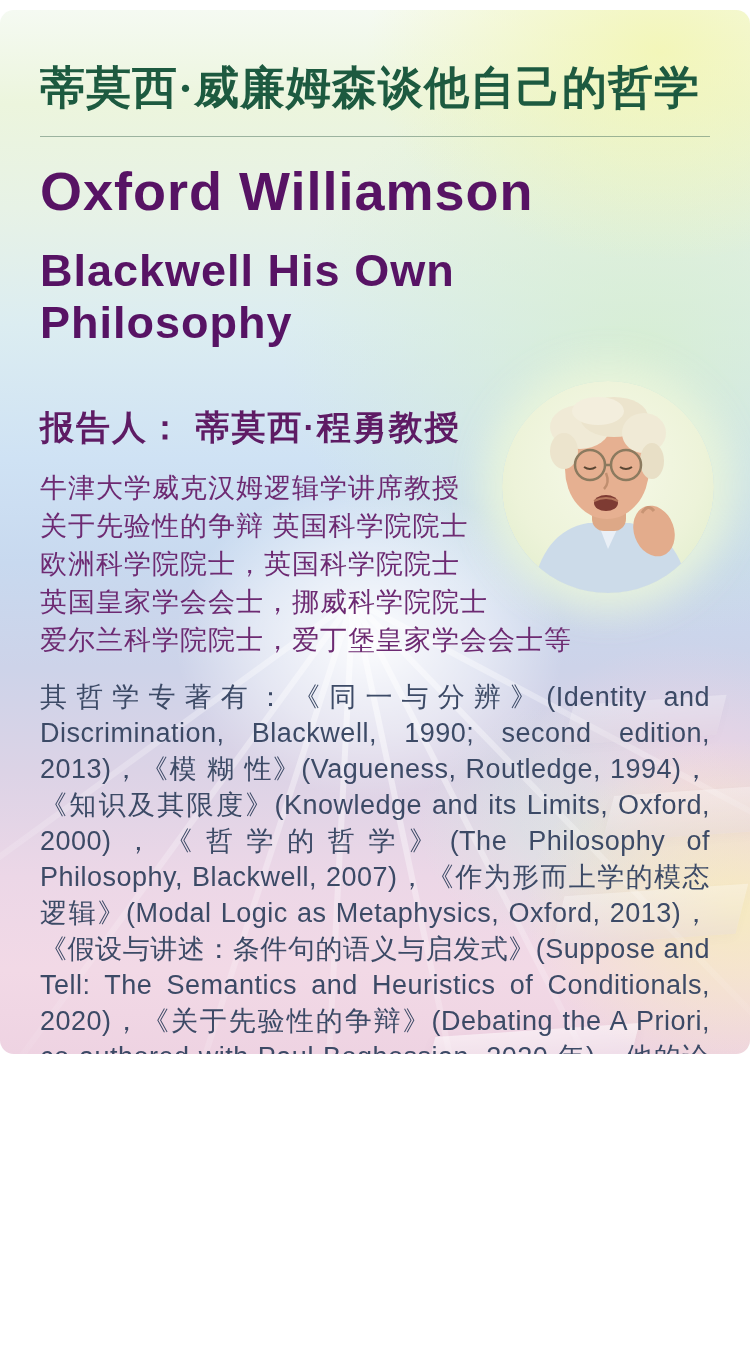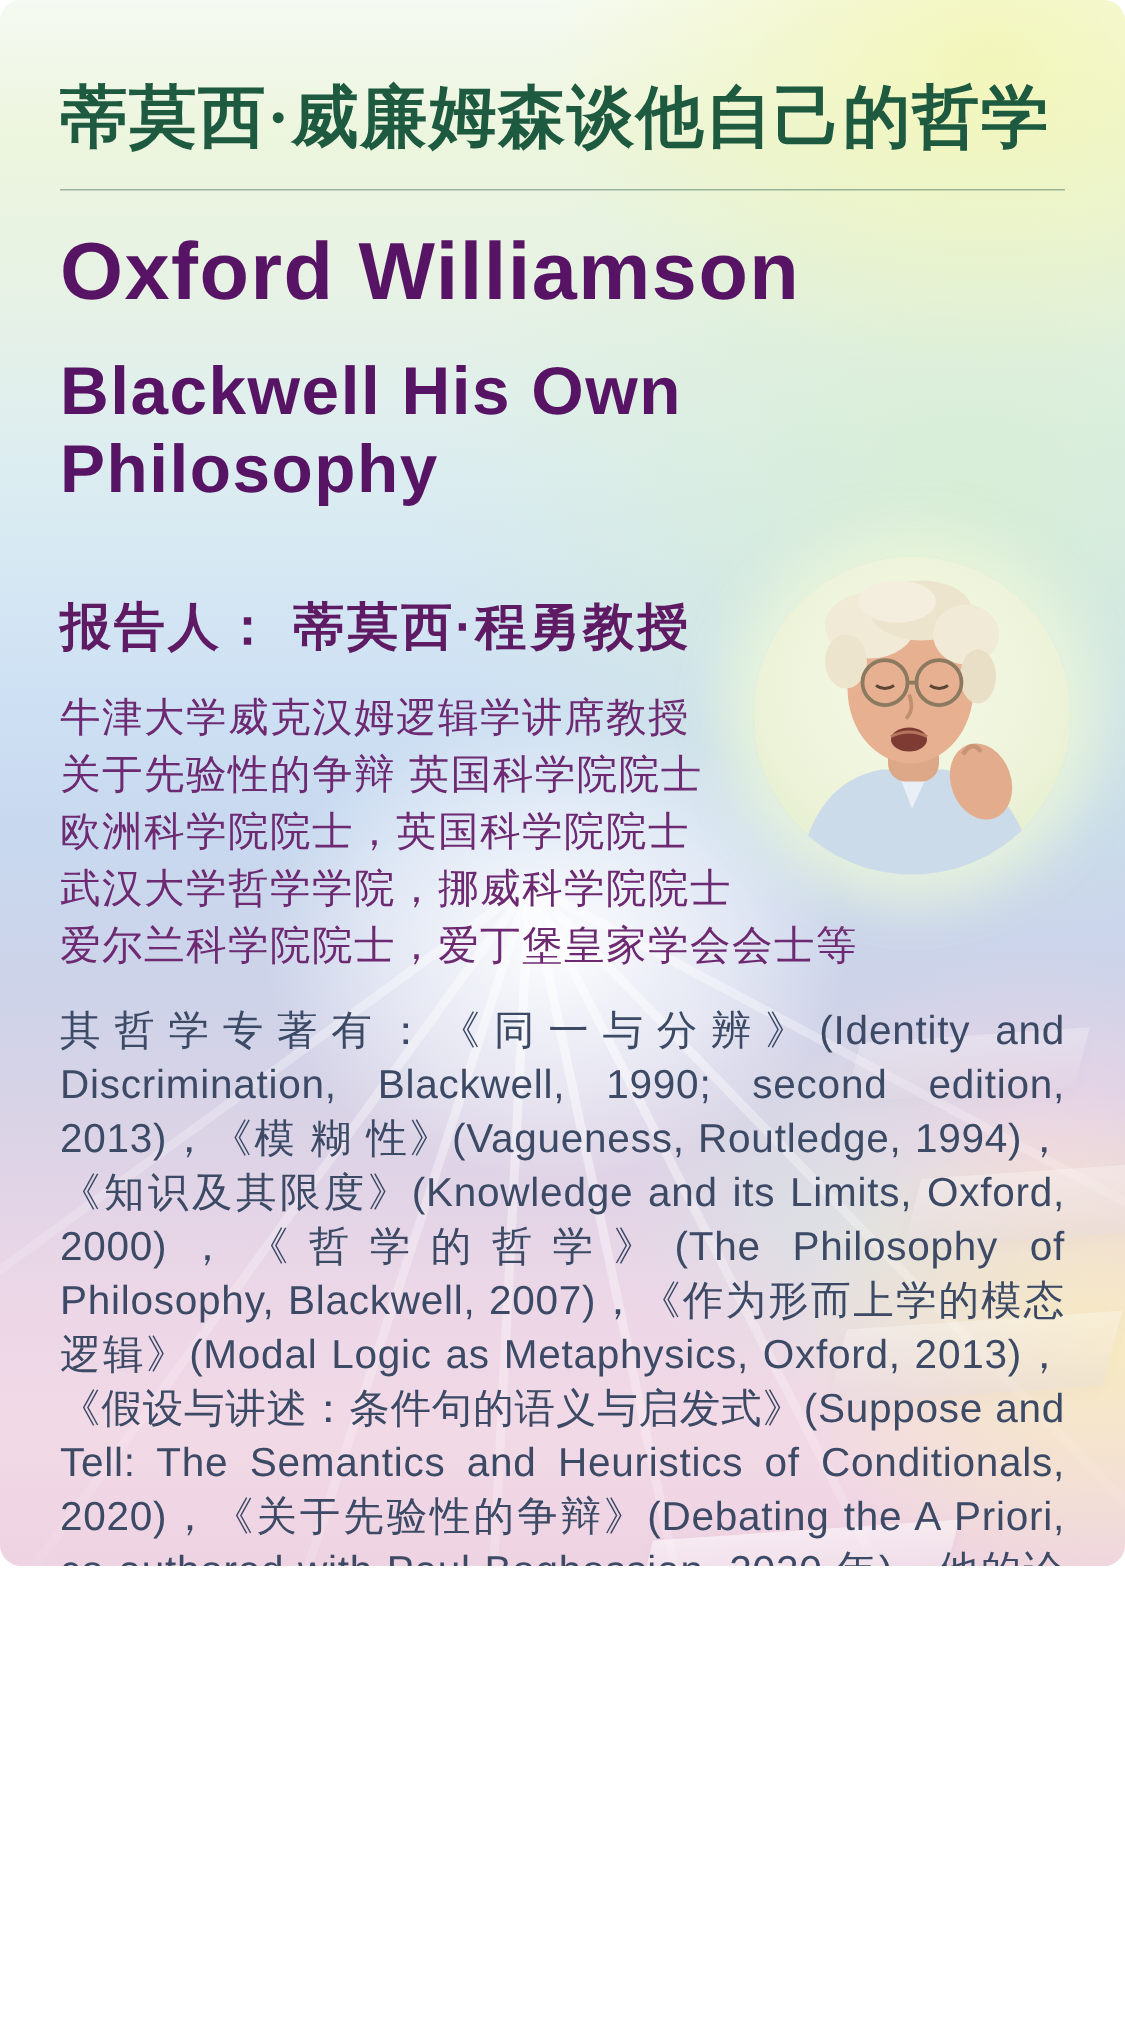--- a/index.html
+++ b/index.html
@@ -1,19 +1,19 @@
 <!DOCTYPE html>
 <html><head>
 <meta charset="utf-8">
 <style>
   html,body{margin:0;padding:0;background:#ffffff;}
   .poster{
     position:relative;
     width:750px;height:1044px;
-    margin:0 auto;
+    margin:10px auto;
     overflow:hidden;
     border-radius:14px;
     font-family:"Liberation Sans", sans-serif;
     
     background:
       radial-gradient(420px 300px at 88% 4%,  rgba(243,246,183,0.95), rgba(243,246,183,0) 70%),
       radial-gradient(520px 420px at 86% 32%, rgba(214,238,204,0.75), rgba(214,238,204,0) 70%),
       radial-gradient(300px 240px at 98% 86%, rgba(248,238,186,0.85), rgba(248,238,186,0) 70%),
       radial-gradient(260px 200px at 92% 74%, rgba(252,214,228,0.55), rgba(252,214,228,0) 70%),
       radial-gradient(240px 180px at 78% 78%, rgba(206,240,224,0.5),  rgba(206,240,224,0) 70%),
@@ -107,21 +107,21 @@
 
     <div class="title-en1" style="color:#571364;">Oxford Williamson</div>
     <div class="title-en2" style="color:#571364;">Blackwell His Own Philosophy</div>
 
     <section class="speaker">
       <div class="speaker-label" style="color:#5e1b64;">报告人： 蒂莫西·程勇教授</div>
       <ul class="credentials" style="color:#6d2a72;">
         <li>牛津大学威克汉姆逻辑学讲席教授</li>
         <li>关于先验性的争辩 英国科学院院士</li>
         <li>欧洲科学院院士，英国科学院院士</li>
-        <li>武汉大学哲学学院，挪威科学院院士</li>
+        <li>英国皇家学会会士，挪威科学院院士</li>
         <li>爱尔兰科学院院士，爱丁堡皇家学会会士等</li>
       </ul>
 
       <div class="photo-wrap">
         <svg viewBox="0 0 212 212" xmlns="http://www.w3.org/2000/svg" aria-hidden="true">
           <defs>
             <radialGradient id="pg" cx="50%" cy="40%" r="75%">
               <stop offset="0%" stop-color="#f6f9e8"></stop>
               <stop offset="60%" stop-color="#edf3d9"></stop>
               <stop offset="100%" stop-color="#dfeccb"></stop>

